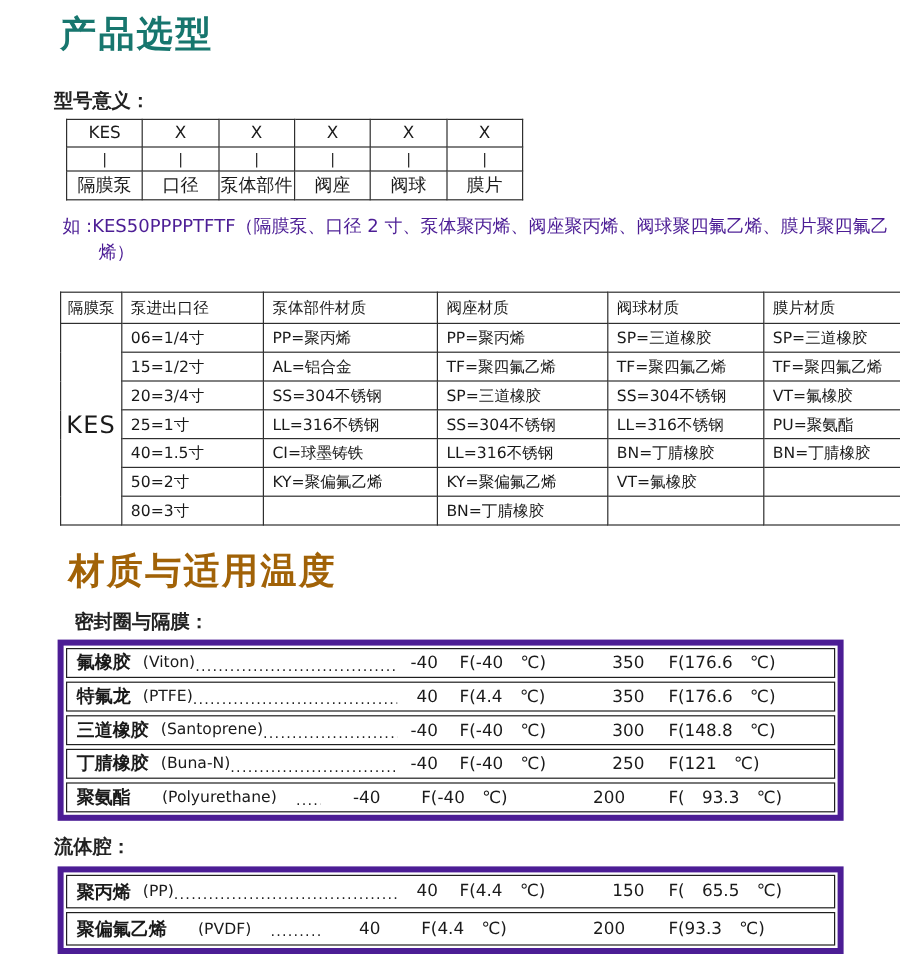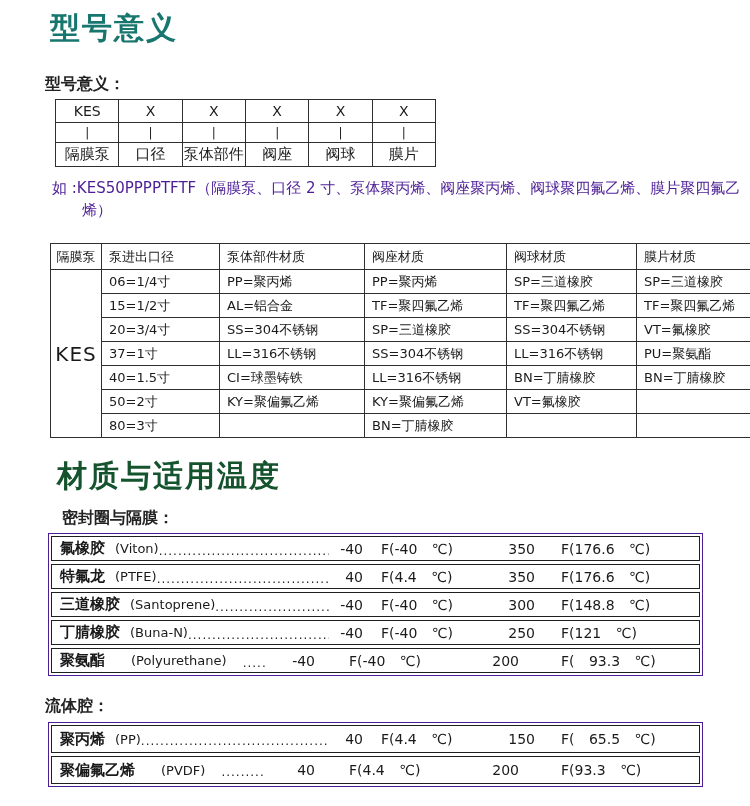--- a/index.html
+++ b/index.html
@@ -29,42 +29,42 @@
   
   #selection-table{position:absolute;left:50px;top:243px;width:641px;border-collapse:collapse;table-layout:fixed;}
   #selection-table td,#selection-table th{border:1px solid #2f2f2f;font-size:13px;font-weight:normal;
       padding:0 7px;white-space:nowrap;overflow:hidden;}
   #selection-table th{height:25px;text-align:left;}
   #selection-table td{height:23px;text-align:left;}
   #selection-table .col0{width:50px;text-align:center;padding:0;}
   #selection-table .series-cell{text-align:center;font-size:20px;letter-spacing:1px;padding:0;}
 
   
-  .temp-table{position:absolute;left:48px;width:655px;border:1px solid #4c1d95;padding:2px;box-sizing:border-box;}
+  .temp-table{position:absolute;left:48px;width:655px;border:5px solid #4c1d95;padding:2px;box-sizing:border-box;}
   #seal-table{top:533px;}
   #fluid-table{top:722px;}
   .trow{display:flex;align-items:center;border:1px solid #1f1f1f;height:23px;margin-bottom:3px;
         padding:0 8px;box-sizing:content-box;background:#fff;}
   #fluid-table .trow{height:26px;}
   .trow:last-child{margin-bottom:0;gap:16px;}
   .t-cn{font-size:15px;font-weight:bold;white-space:nowrap;}
   .t-en{font-size:13px;margin-left:10px;white-space:nowrap;}
   .t-dots{flex:1;overflow:hidden;white-space:nowrap;font-size:12px;letter-spacing:1px;color:#222;
           transform:translateY(2px);}
   .t-minf{width:34px;text-align:right;font-size:14px;flex:none;}
   .t-minc{width:116px;padding-left:18px;font-size:14px;word-spacing:10px;flex:none;white-space:nowrap;}
   .t-maxf{width:38px;text-align:right;font-size:14px;flex:none;}
-  .t-maxc{width:130px;padding-left:26px;font-size:14px;word-spacing:10px;flex:none;white-space:nowrap;}
+  .t-maxc{width:130px;padding-left:20px;font-size:14px;word-spacing:10px;flex:none;white-space:nowrap;}
 </style>
 </head>
 <body>
 
 <div class="page">
 
-  <div id="title1" class="sec-title" style="color: rgb(23, 118, 110);">型号意义</div>
+  <div id="title1" class="sec-title" style="color: rgb(23, 118, 110);">产品选型</div>
 
   <div id="model-label" class="small-label">型号意义：</div>
 
   <table id="model-table">
     <tbody>
         <tr class="r0">
           <td>KES</td>
           <td>X</td>
           <td>X</td>
           <td>X</td>
@@ -118,21 +118,21 @@
           <td>TF=聚四氟乙烯</td>
         </tr>
         <tr>
           <td>20=3/4寸</td>
           <td>SS=304不锈钢</td>
           <td>SP=三道橡胶</td>
           <td>SS=304不锈钢</td>
           <td>VT=氟橡胶</td>
         </tr>
         <tr>
-          <td>37=1寸</td>
+          <td>25=1寸</td>
           <td>LL=316不锈钢</td>
           <td>SS=304不锈钢</td>
           <td>LL=316不锈钢</td>
           <td>PU=聚氨酯</td>
         </tr>
         <tr>
           <td>40=1.5寸</td>
           <td>CI=球墨铸铁</td>
           <td>LL=316不锈钢</td>
           <td>BN=丁腈橡胶</td>
@@ -148,21 +148,21 @@
         <tr>
           <td>80=3寸</td>
           <td></td>
           <td>BN=丁腈橡胶</td>
           <td></td>
           <td></td>
         </tr>
       </tbody>
   </table>
 
-  <div id="title2" class="sec-title" style="color: #14532d; font-family: Liberation Serif, serif;">材质与适用温度</div>
+  <div id="title2" class="sec-title" style="color: #a16207; font-family: Liberation Serif, serif;">材质与适用温度</div>
 
   <div id="seal-label" class="small-label">密封圈与隔膜：</div>
 
   <div id="seal-table" class="temp-table">
       <div class="trow">
         <span class="t-cn">氟橡胶</span>
         <span class="t-en">(Viton)</span>
         <span class="t-dots">....................................................................................................................................................................................................................................................................</span>
         <span class="t-minf">-40</span>
         <span class="t-minc">F(-40 ℃)</span>

